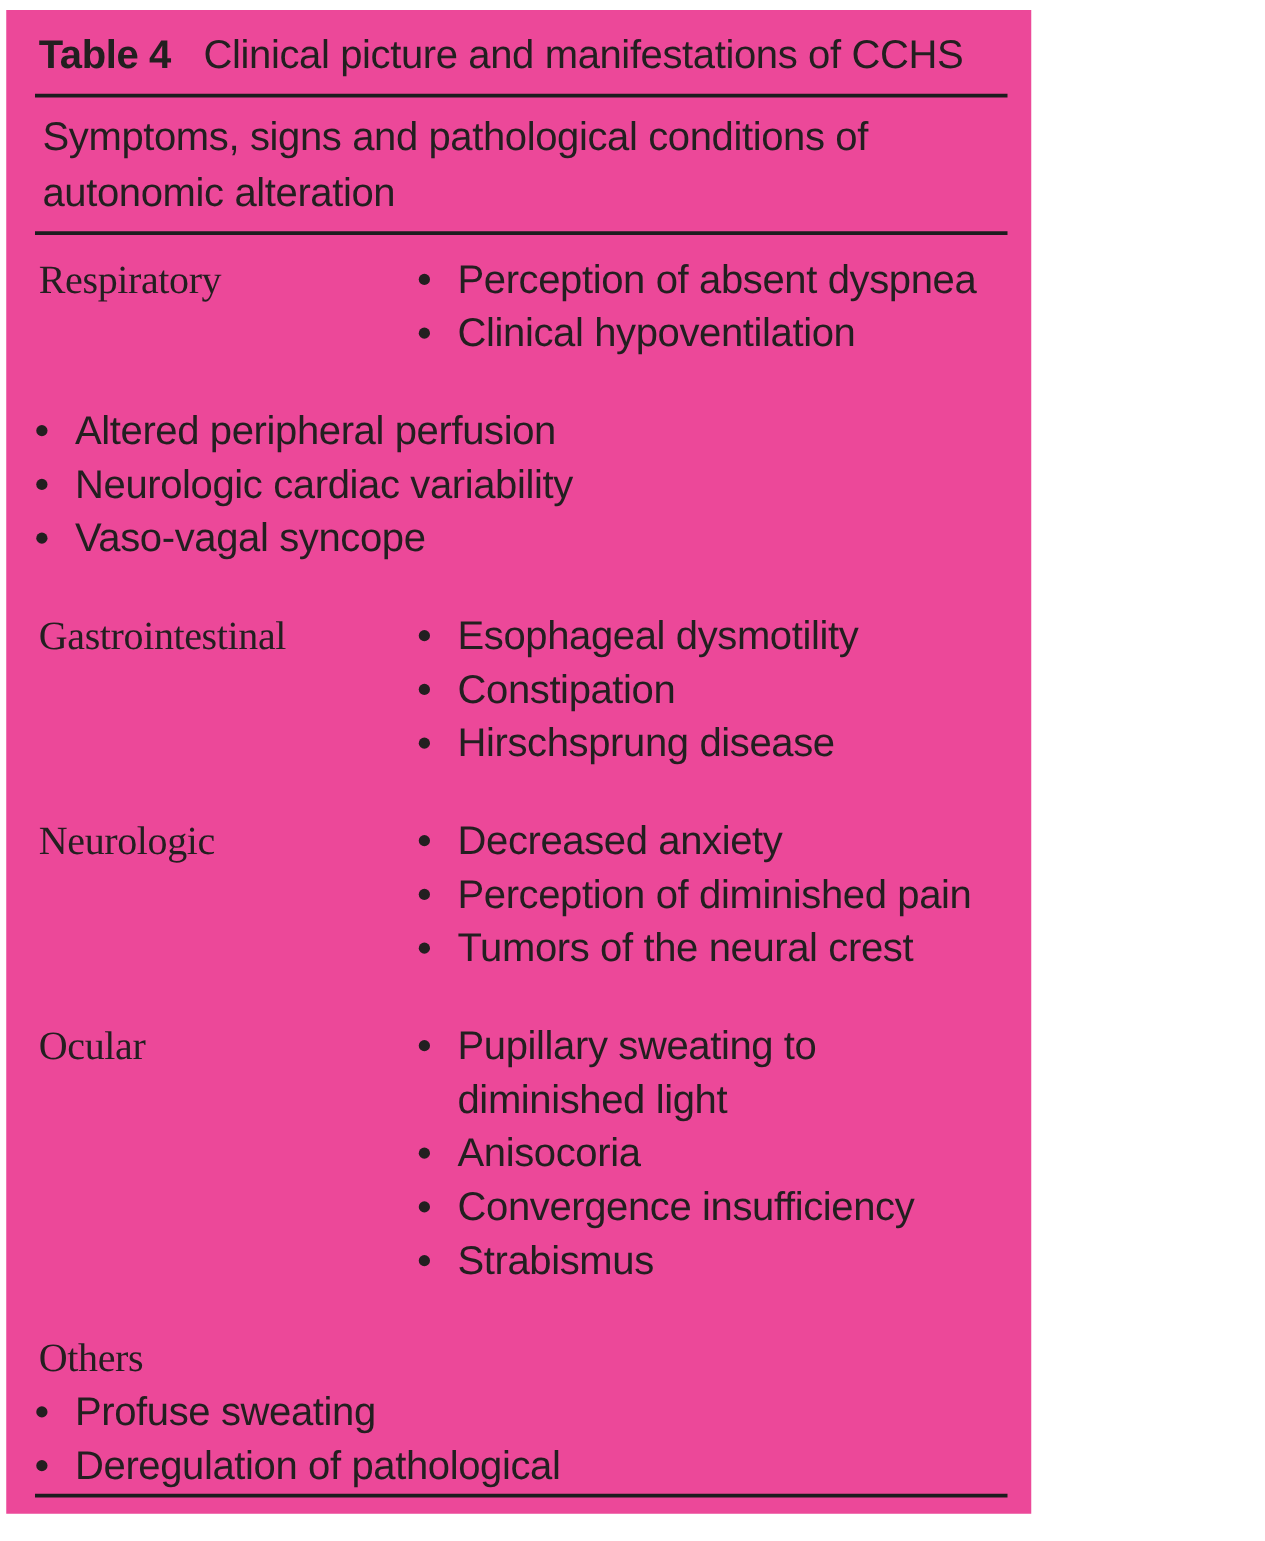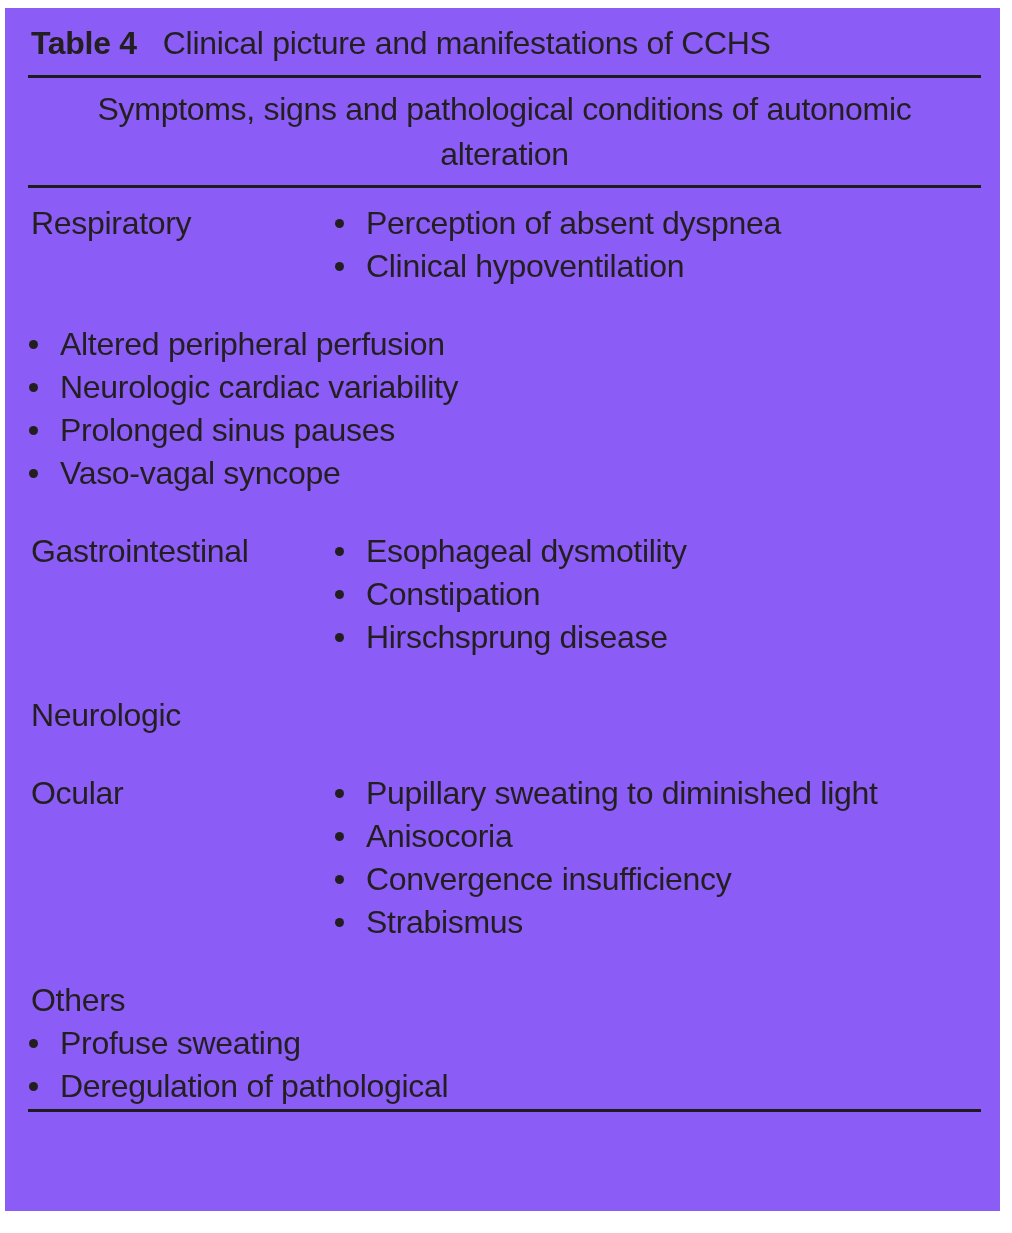--- a/index.html
+++ b/index.html
@@ -11,23 +11,23 @@
     width: 1012px;
     height: 1233px;
     position: relative;
     overflow: hidden;
     font-family: "Liberation Sans", "DejaVu Sans", sans-serif;
   }
   .panel {
     position: absolute;
     left: 5px;
     top: 8px;
-    width: 995px;
+    width: 820px;
     height: 1203px;
-    background: #8b5cf6;
+    background: #ec4899;
     color: #231f20;
   }
   .inner {
     padding: 0 19px 0 23px;
   }
   .rule {
     height: 3px;
     background: #1c1c1e;
   }
   .rule.top { margin-top: 10px; }
@@ -44,38 +44,39 @@
   }
   .table-label {
     font-weight: bold;
     margin-right: 26px;
   }
   .subtitle {
     margin-top: 9px;
     font-size: 32px;
     line-height: 45px;
     letter-spacing: -0.3px;
-    text-align: center;
+    text-align: left;
     padding: 0 6px;
   }
   .tbody {
     margin-top: 14px;
   }
   .section {
     display: flex;
     margin-bottom: 35px;
     font-size: 32px;
     line-height: 43px;
     letter-spacing: -0.3px;
   }
   .section:last-child { margin-bottom: 0; flex-direction: column; }
   .category {
     width: 303px;
     flex: 0 0 auto;
     padding-left: 3px;
+    font-family: Liberation Serif, serif;
   }
   ul.items {
     margin: 0;
     padding: 0;
     list-style: none;
   }
   ul.items li {
     position: relative;
     padding-left: 32px;
   }
@@ -112,36 +113,40 @@
     <ul class="items">
             <li>Perception of absent dyspnea</li>
             <li>Clinical hypoventilation</li>
           </ul>
   </div>
 
   <div class="section">
     <ul class="items">
             <li>Altered peripheral perfusion</li>
             <li>Neurologic cardiac variability</li>
-            <li>Prolonged sinus pauses</li>
             <li>Vaso-vagal syncope</li>
           </ul>
   </div>
 
   <div class="section">
     <div class="category">Gastrointestinal</div>
     <ul class="items">
             <li>Esophageal dysmotility</li>
             <li>Constipation</li>
             <li>Hirschsprung disease</li>
           </ul>
   </div>
 
   <div class="section">
     <div class="category">Neurologic</div>
+    <ul class="items">
+            <li>Decreased anxiety</li>
+            <li>Perception of diminished pain</li>
+            <li>Tumors of the neural crest</li>
+          </ul>
   </div>
 
   <div class="section">
     <div class="category">Ocular</div>
     <ul class="items">
             <li>Pupillary sweating to diminished light</li>
             <li>Anisocoria</li>
             <li>Convergence insufficiency</li>
             <li>Strabismus</li>
           </ul>

